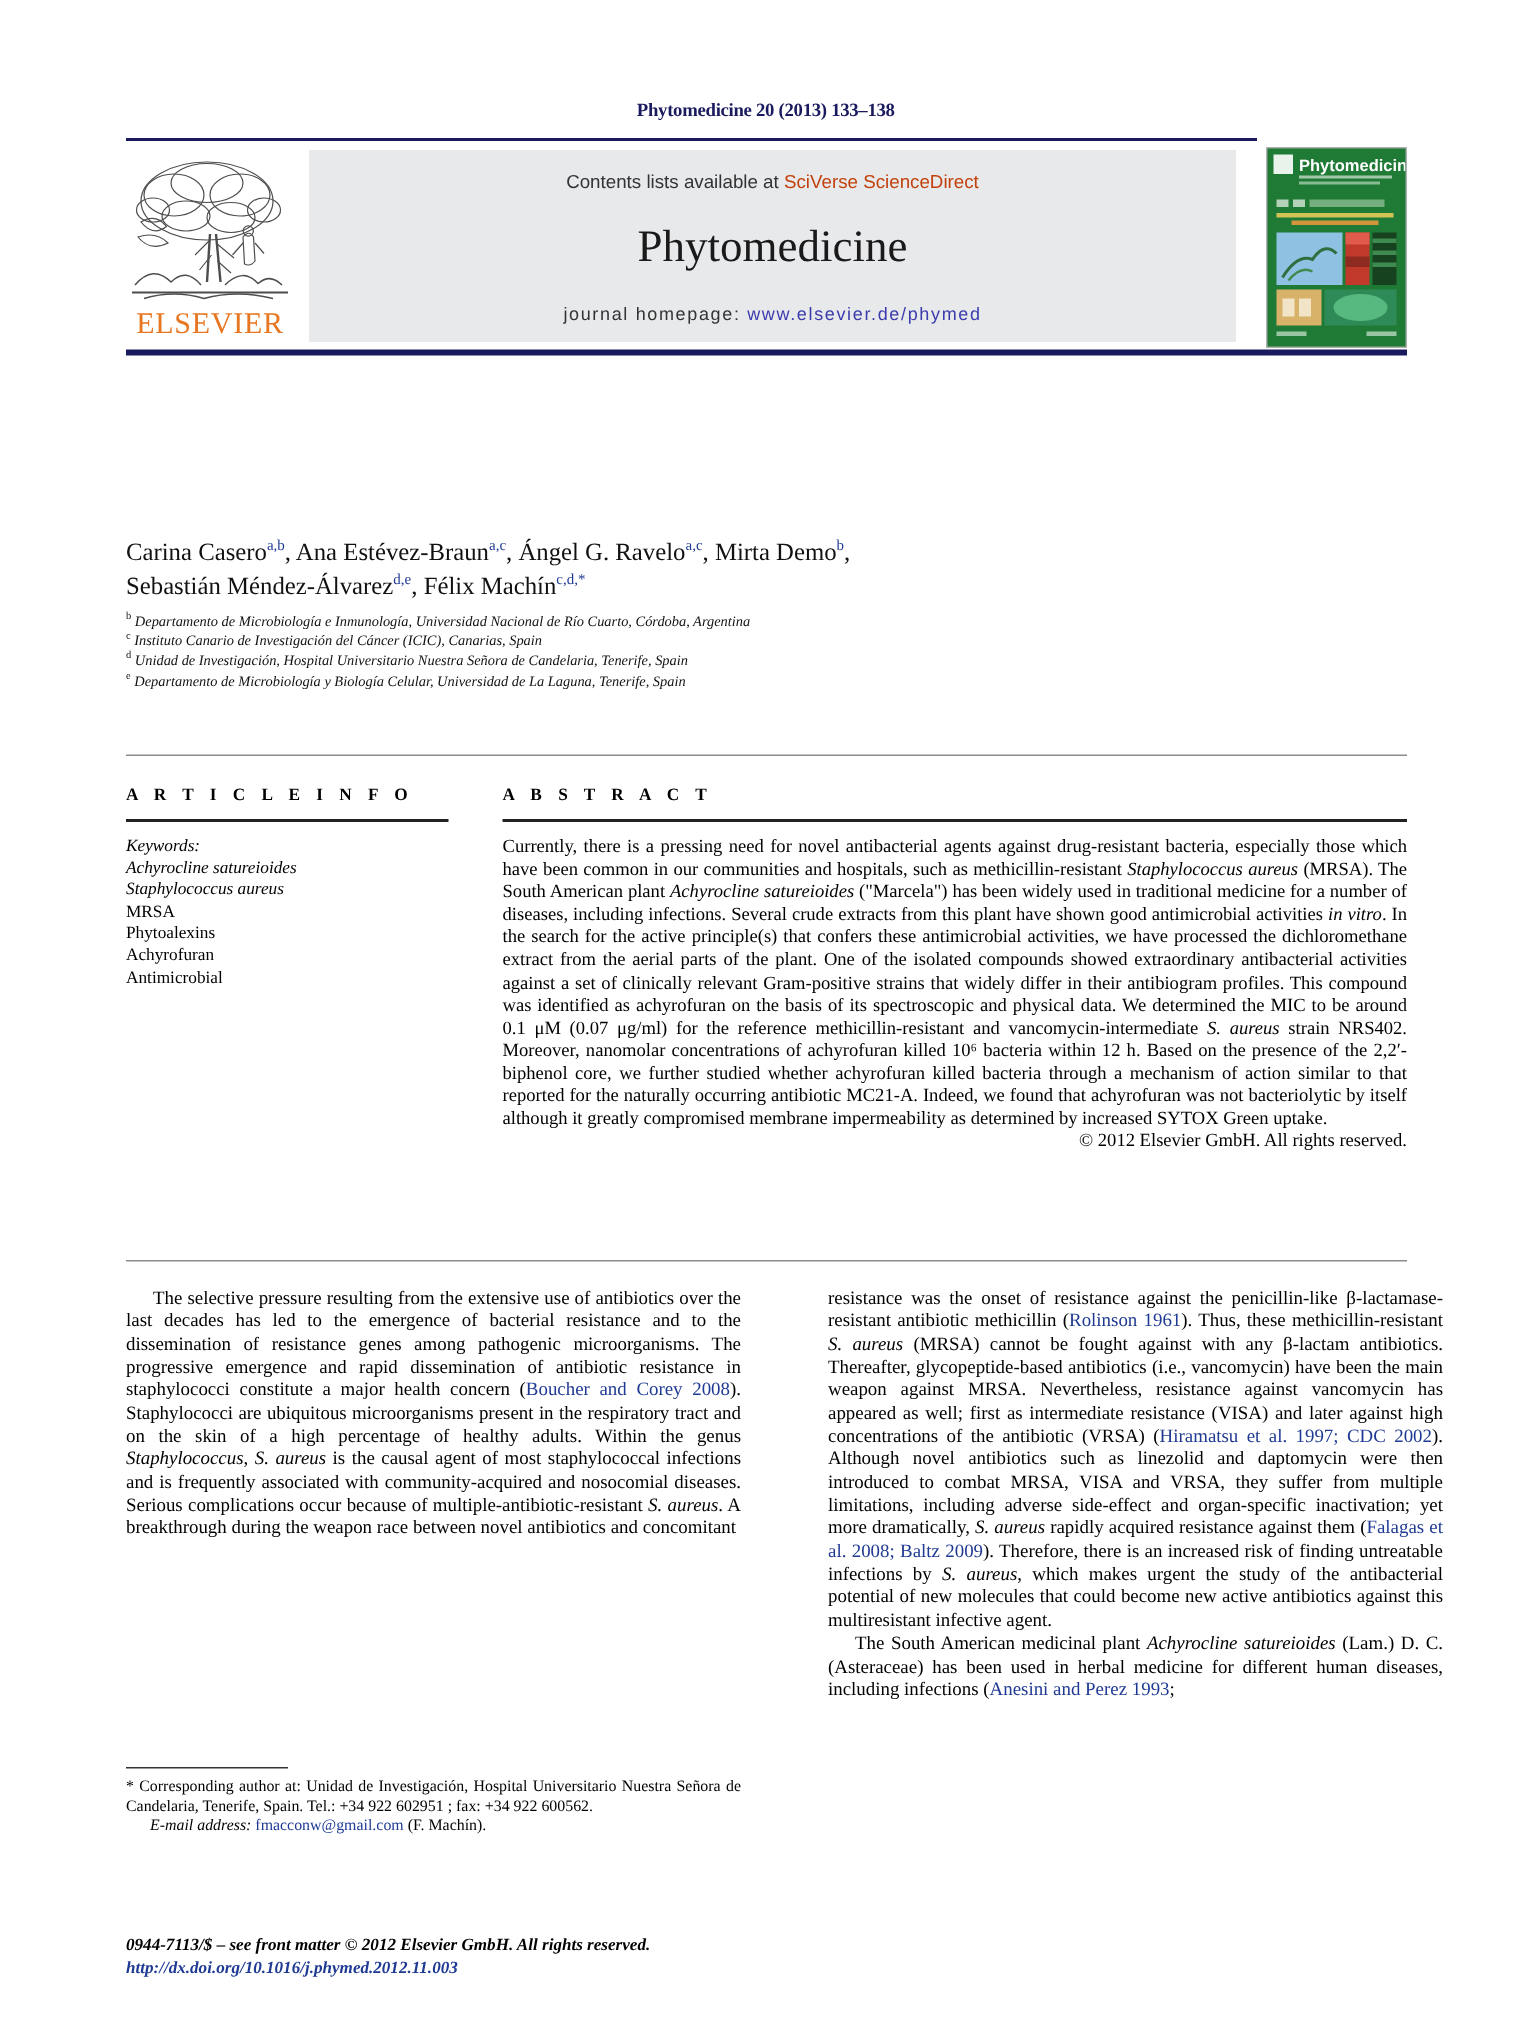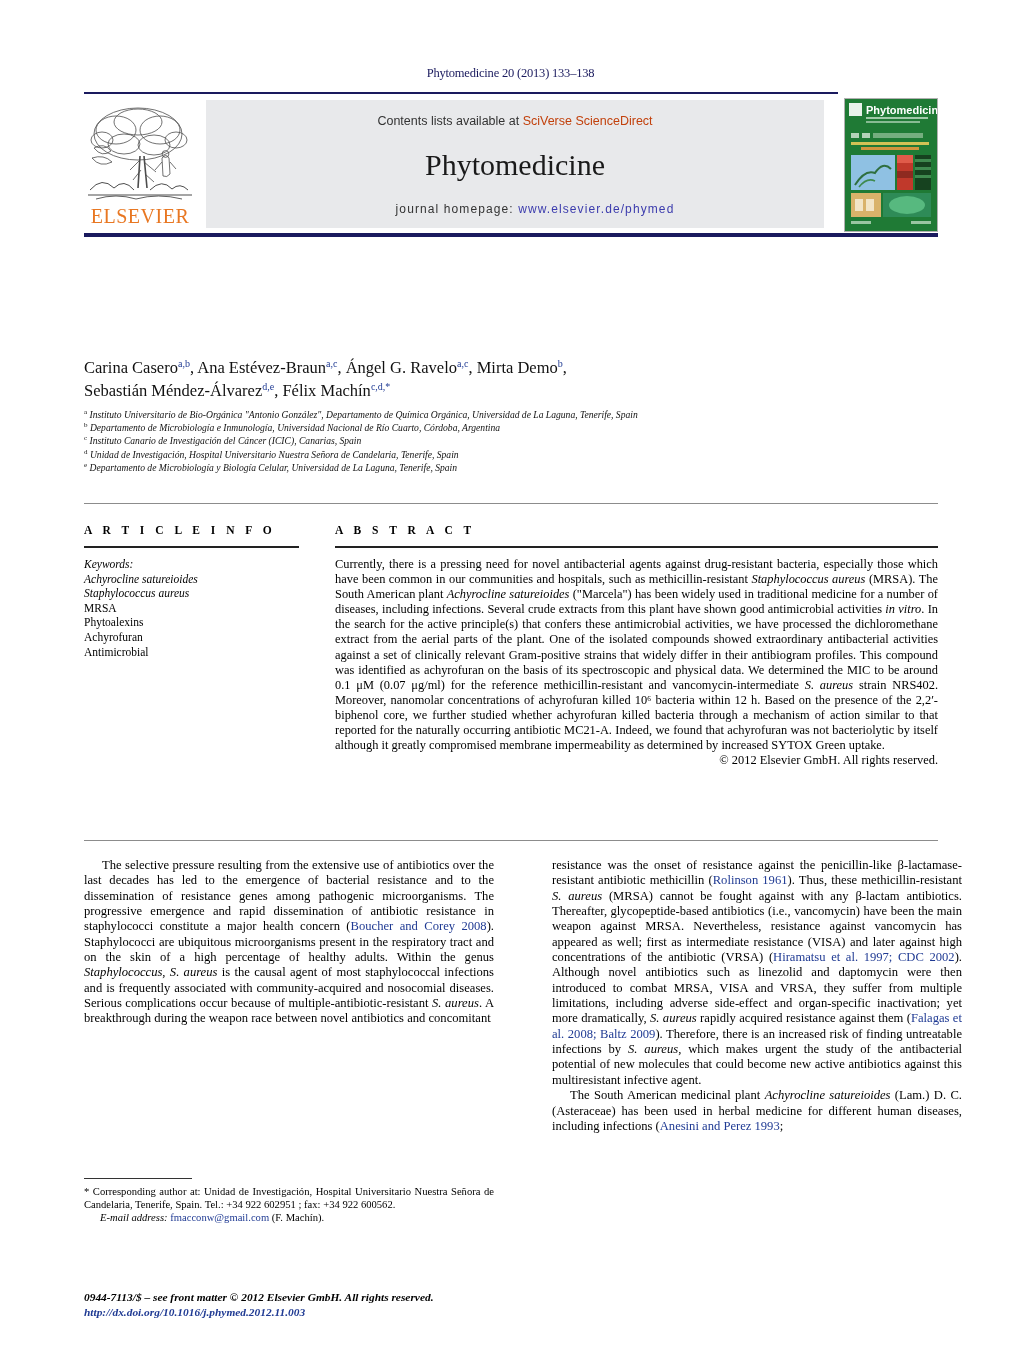--- a/index.html
+++ b/index.html
@@ -22,21 +22,21 @@
     height: 1351px;
   }
 
   
   .running-head {
     position: absolute;
     left: 0; top: 66px;
     width: 1021px;
     text-align: center;
     font-size: 12.5px;
-    font-weight: normal;
+    font-weight: bold;
     color: #1a1a5e;
     letter-spacing: -0.2px;
   }
 
   
   .masthead {
     position: absolute;
     left: 84px; top: 92px;
     width: 854px;
     height: 145px;
@@ -101,21 +101,20 @@
   }
   .homepage-line {
     position: absolute;
     left: 0; top: 102px;
     width: 618px;
     text-align: center;
     font-family: "Liberation Sans", sans-serif;
     font-size: 12px;
     letter-spacing: 1.1px;
     color: #333333;
-    margin-left: 20px;
   }
   .homepage-line .url {
     color: #3b3bad;
   }
   .cover-thumb {
     position: absolute;
     right: 0px; top: 6px;
     width: 92px;
     height: 132px;
     border: 1px solid #b0b0b0;
@@ -369,21 +368,20 @@
     <div class="mast-rule-bottom"></div>
   </div>
 
 
   <div class="authors">
     <span>Carina Casero</span><sup>a,b</sup><span>, </span><span>Ana Estévez-Braun</span><sup>a,c</sup><span>, </span><span>Ángel G. Ravelo</span><sup>a,c</sup><span>, </span><span>Mirta Demo</span><sup>b</sup><span>,</span><br>
     <span>Sebastián Méndez-Álvarez</span><sup>d,e</sup><span>, </span><span>Félix Machín</span><sup>c,d,*</sup>
   </div>
 
   <div class="affils">
-    <div><sup>a</sup> <span>Instituto Universitario de Bio-Orgánica "Antonio González", Departamento de Química Orgánica, Universidad de La Laguna, Tenerife, Spain</span></div>
     <div><sup>b</sup> <span>Departamento de Microbiología e Inmunología, Universidad Nacional de Río Cuarto, Córdoba, Argentina</span></div>
     <div><sup>c</sup> <span>Instituto Canario de Investigación del Cáncer (ICIC), Canarias, Spain</span></div>
     <div><sup>d</sup> <span>Unidad de Investigación, Hospital Universitario Nuestra Señora de Candelaria, Tenerife, Spain</span></div>
     <div><sup>e</sup> <span>Departamento de Microbiología y Biología Celular, Universidad de La Laguna, Tenerife, Spain</span></div>
   </div>
 
   <div class="rule-thin-top"></div>
 
   <div class="info-col">
     <div class="sec-head">A R T I C L E   I N F O</div>

